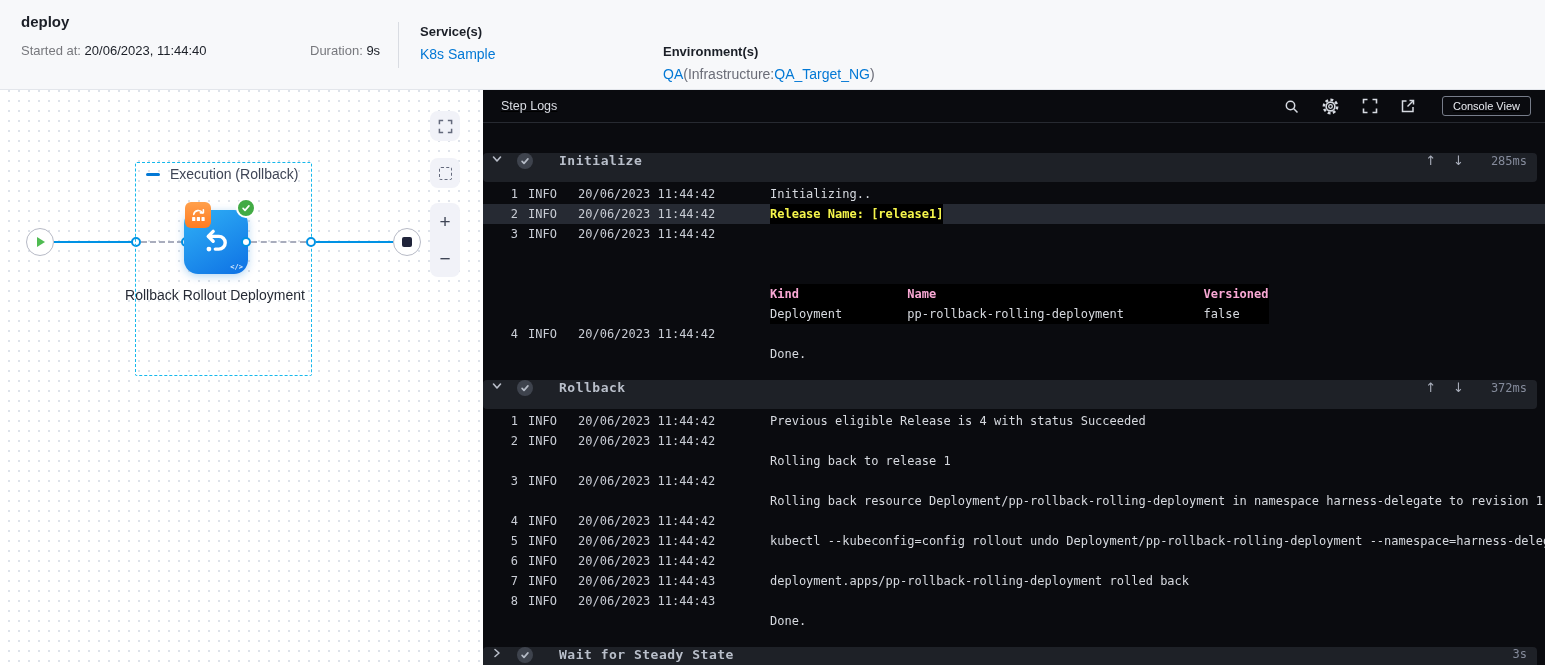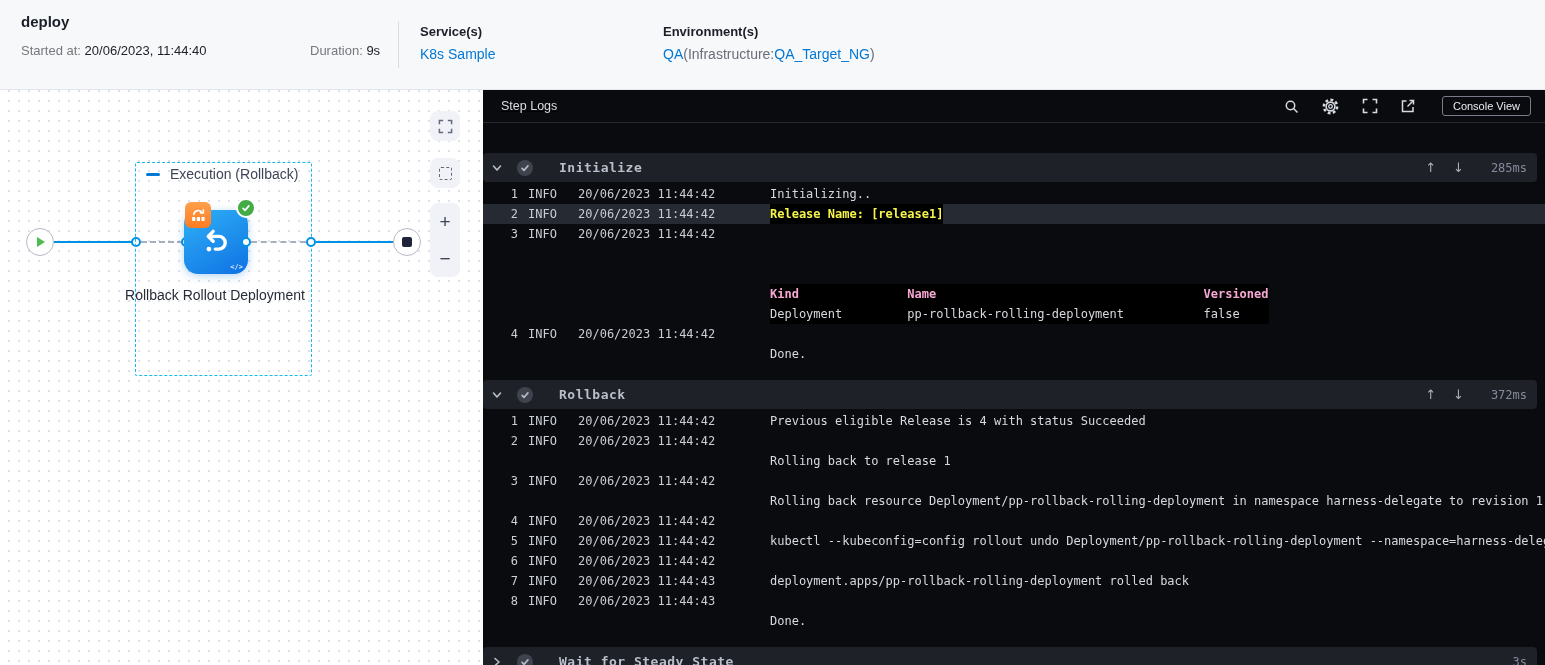--- a/index.html
+++ b/index.html
@@ -11,21 +11,21 @@
   .topbar { position:absolute; left:0; top:0; width:1545px; height:90px;
             background:#f7f8fa; border-bottom:1px solid #e3e6eb; }
   .hd-title { position:absolute; left:21px; top:13px; font-size:15px; font-weight:700; color:#1b1f27; }
   .hd-started { position:absolute; left:21px; top:43px; font-size:13px; }
   .hd-duration { position:absolute; left:310px; top:43px; font-size:13px; }
   .lbl { color:#77787d; }
   .val { color:#1b1f27; }
   .hd-divider { position:absolute; left:398px; top:22px; width:1px; height:46px; background:#d9dce2; }
   .hd-block { position:absolute; top:24px; }
   .hd-service { left:420px; }
-  .hd-env { left:663px; }
+  .hd-env { left:663px;margin-top:20px; }
   .blk-lbl { font-size:13px; font-weight:700; color:#1b1f27; margin-bottom:6px; }
   .link { color:#0278d5; font-size:14px; text-decoration:none; cursor:pointer; }
   .muted { color:#6b6d78; font-size:14px; }
 
   
   .canvas { position:absolute; left:0; top:90px; width:483px; height:575px; background:#fff;
             background-image:radial-gradient(circle, #dde2ea 1.1px, transparent 1.4px);
             background-size:10px 10px; background-position:4px 6px; }
   .canvas * { position:absolute; }
   .circle-node { width:28px; height:28px; border-radius:50%; border:1px solid #b7bac6; background:#fff;
@@ -73,21 +73,21 @@
               border-bottom:1px solid #272a31;text-decoration:underline; }
   .log-head-title { font-size:12.5px; color:#dadde3; }
   .log-tools { margin-left:auto; display:flex; align-items:center; gap:22px; }
   .tool-btn { background:none; border:none; cursor:pointer; display:flex; align-items:center; padding:0; }
   .console-btn { border:1px solid #777d8a; border-radius:3px; color:#e8eaef; background:transparent;
                  font-size:11px; padding:3px 10px; cursor:pointer; margin-left:4px;
                  font-family:"Liberation Sans", sans-serif; }
   .log-body { padding-top:14px; font-family:"DejaVu Sans Mono","Liberation Mono",monospace; }
   .log-section { margin-top:6px; }
   .sec-head { height:29px; margin:16px 8px 2px 0; background:#1e2127; border-radius:4px;
-              display:flex; align-items:center; padding:0 10px 0 8px; cursor:pointer; }
+              display:flex; align-items:flex-start; padding:0 10px 0 8px; cursor:pointer; }
   .chev { width:12px; display:flex; align-items:center; justify-content:center; }
   .status { width:16px; height:16px; border-radius:50%; background:#3e434d; margin-left:14px;
             display:flex; align-items:center; justify-content:center; }
   .sec-title { margin-left:26px; font-size:13px; font-weight:700; letter-spacing:.5px; color:#b9bfca; }
   .sec-right { margin-left:auto; display:flex; align-items:center; gap:17px; }
   .arr { color:#a9aebb; font-size:13px; cursor:pointer; font-family:"DejaVu Sans", sans-serif; }
   .sec-duration { color:#858b9b; font-size:12px; min-width:46px; text-align:right; }
   .log-row { display:flex; height:20px; line-height:20px; font-size:12px; overflow:hidden; }
   .log-row.hl { background:#262a33; }
   .col-num { width:35px; text-align:right; color:#c9cdd5; flex:none; }

